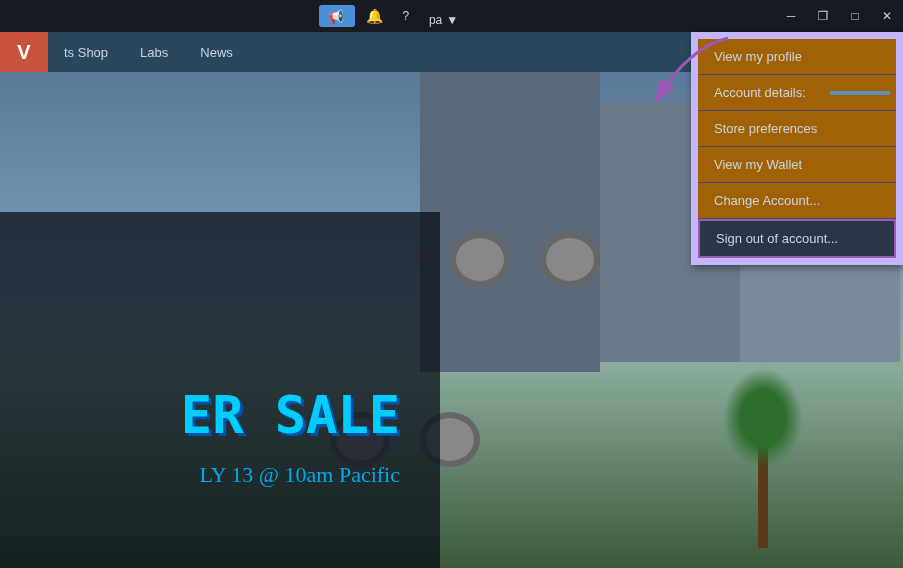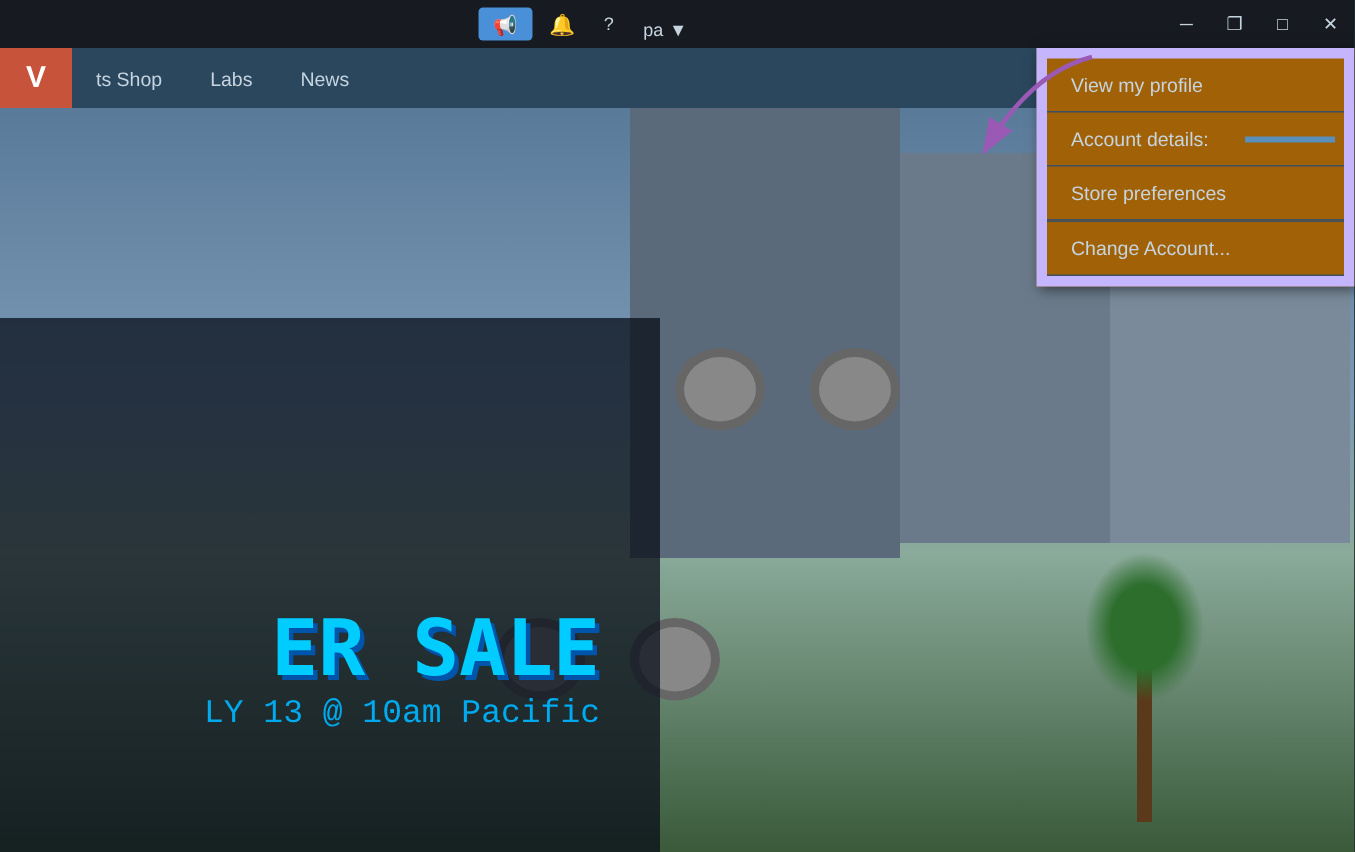--- a/index.html
+++ b/index.html
@@ -187,24 +187,24 @@
     }
     .sale-title {
       font-family: monospace;
       font-size: 52px;
       font-weight: bold;
       color: #00ccff;
       text-shadow: 3px 3px 0 #0055aa;
       line-height: 1;
     }
     .sale-subtitle {
-      font-family: Liberation Mono, monospace;
+      font-family: Liberation Serif, serif;
       font-size: 22px;
       color: #00aaee;
-      margin-top: 4px;
+      margin-top: 21px;
     }
 
     
     .building {
       position: absolute;
       background: #4a5a6a;
     }
 
     
     .dropdown-menu {
@@ -343,25 +343,31 @@
     <span class="account-details-row">
       <span>Account details:</span>
       <span class="account-name-box"></span>
     </span>
   </div>
   <div class="dropdown-separator"></div>
   <div class="dropdown-item">
     <span>Store preferences</span>
   </div>
   <div class="dropdown-separator"></div>
+  <div class="dropdown-item">
+    <span>View my Wallet</span>
+  </div>
   <div class="dropdown-separator"></div>
   <div class="dropdown-item">
     <span>Change Account...</span>
   </div>
   <div class="dropdown-separator"></div>
+  <div class="dropdown-item highlighted">
+    <span>Sign out of account...</span>
+  </div>
 </div>
 
 <div class="arrow-annotation">
   <svg class="arrow-svg" viewBox="0 0 120 100">
     <defs>
       <marker id="arrowhead" markerWidth="8" markerHeight="8" refX="6" refY="3" orient="auto">
         <polygon points="0 0, 8 3, 0 6" fill="#9b59b6"></polygon>
       </marker>
     </defs>
     <path d="M 100 10 Q 60 20, 30 70" stroke="#9b59b6" stroke-width="3" fill="none" marker-end="url(#arrowhead)"></path>

